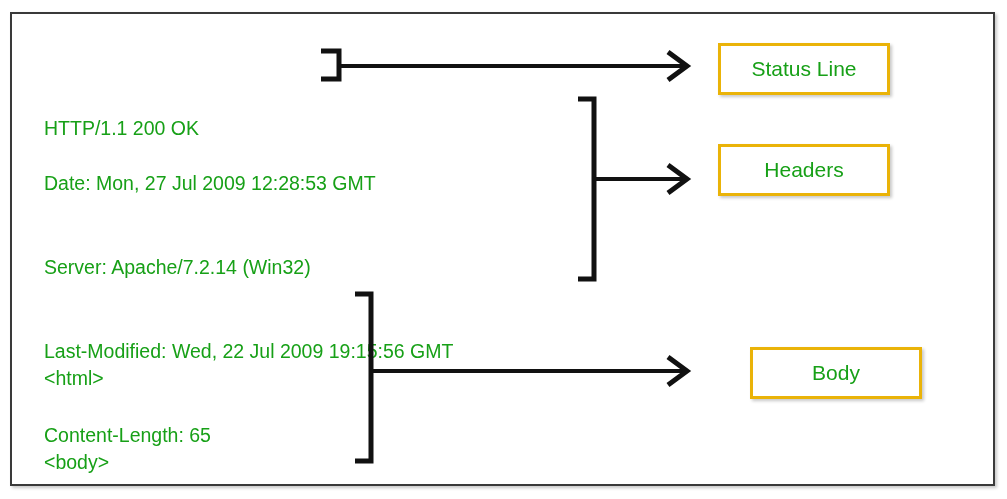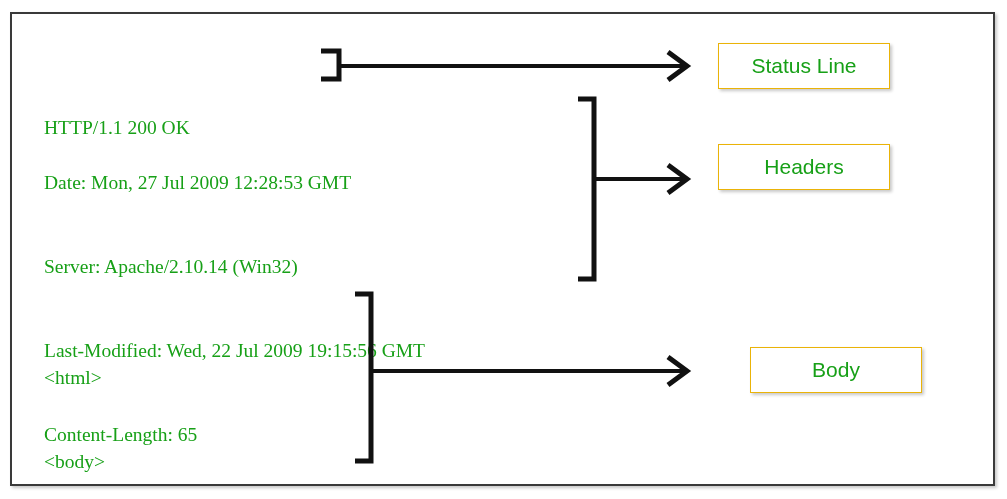--- a/index.html
+++ b/index.html
@@ -36,42 +36,42 @@
     box-shadow: 2px 2px 3px rgba(0,0,0,0.22);
   }
 
   
   .msg-block {
     position: absolute;
     color: #17a017;
     font-size: 19.5px;
     line-height: 28px;
     white-space: pre;
-    font-family: Liberation Serif, serif;
+    font-family: Liberation Sans, sans-serif;
   }
   .msg-line { white-space: pre; }
 
   #status-text  { left: 44px; top: 58px; }
   #headers-text { left: 44px; top: 113px; }
   #body-text    { left: 44px; top: 308px; }
 
   
   .label-box {
     position: absolute;
     box-sizing: border-box;
-    border: 1px solid #eab308;
+    border: 3px solid #eab308;
     background: #ffffff;
     color: #17a017;
     font-size: 21px;
     display: flex;
     align-items: center;
     justify-content: center;
     left: 718px;
     width: 172px;
-    height: 46px;
+    height: 52px;
     box-shadow: 2px 2px 3px rgba(0,0,0,0.22);
   }
   #box-status  { top: 43px; }
   #box-headers { top: 144px; }
   #box-body    { top: 347px; margin-left: 32px; }
 
   
   #connectors {
     position: absolute;
     left: 0;
@@ -87,21 +87,21 @@
 <div id="canvas">
 
   <div class="frame"></div>
 
   <div class="msg-block" id="status-text">
     <div class="msg-line">HTTP/1.1 200 OK</div>
   </div>
 
   <div class="msg-block" id="headers-text">
     <div class="msg-line">Date: Mon, 27 Jul 2009 12:28:53 GMT</div>
-    <div class="msg-line">Server: Apache/2.10.14 (Win32)</div>
+    <div class="msg-line">Server: Apache/7.2.14 (Win32)</div>
     <div class="msg-line">Last-Modified: Wed, 22 Jul 2009 19:15:56 GMT</div>
     <div class="msg-line">Content-Length: 65</div>
     
     
   </div>
 
   <div class="msg-block" id="body-text">
     <div class="msg-line">&lt;html&gt;</div>
     <div class="msg-line">&lt;body&gt;</div>
     

